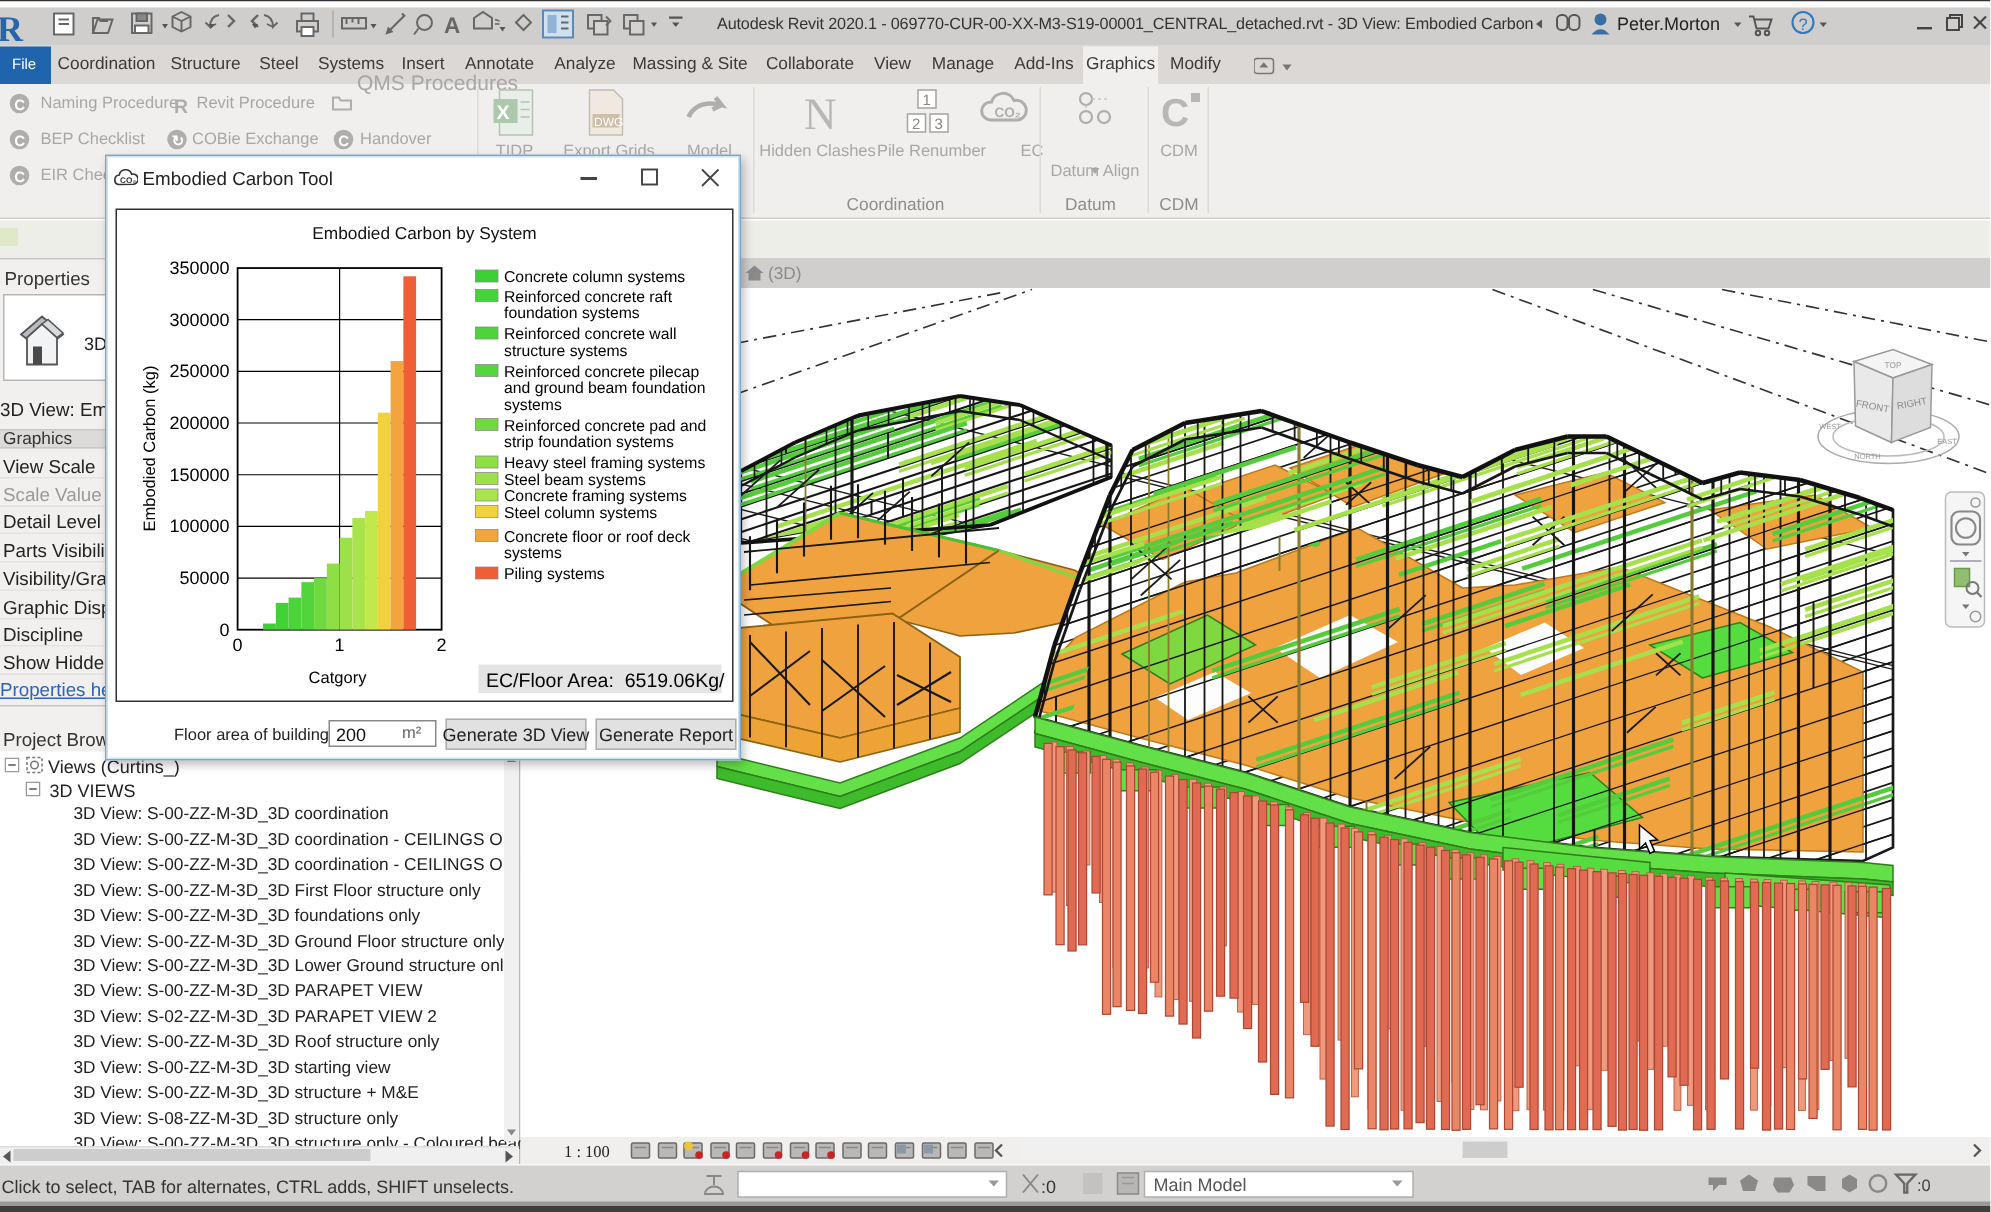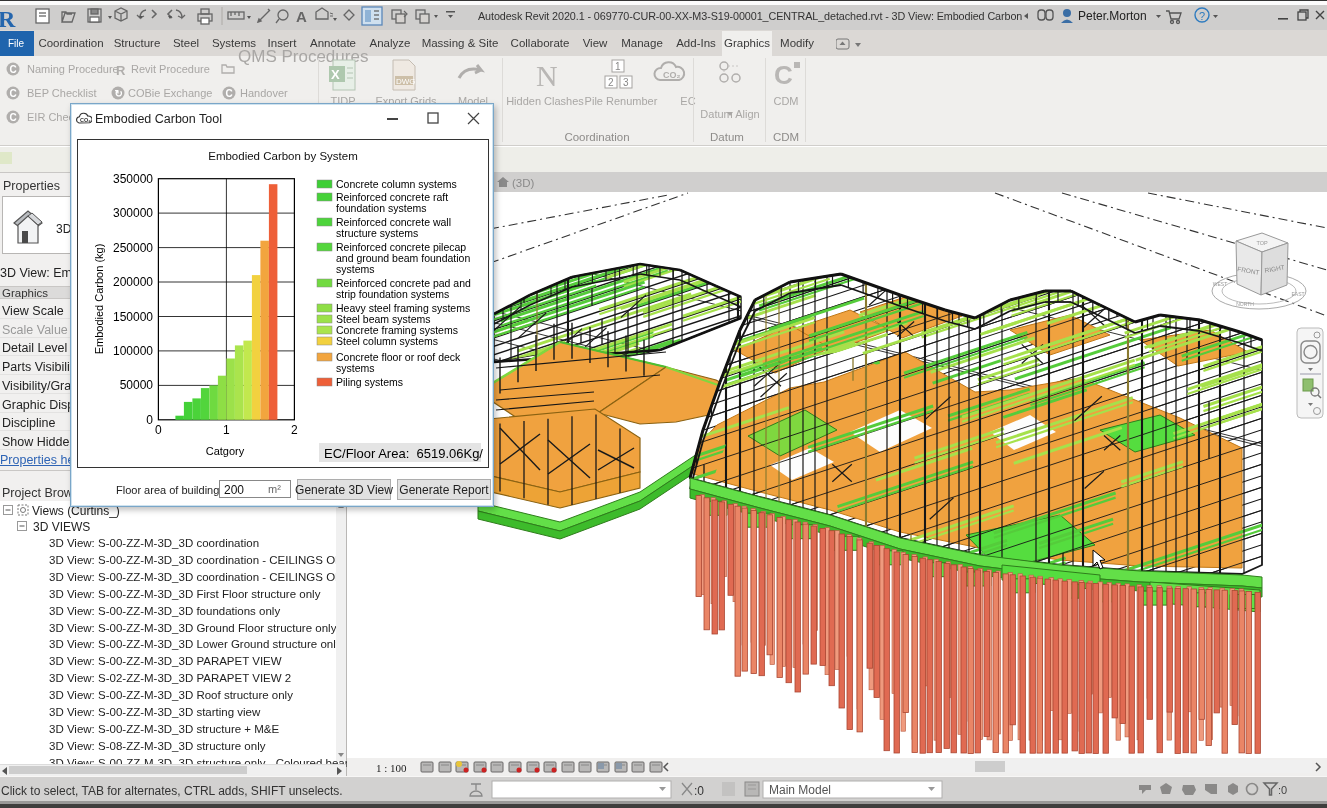--- a/index.html
+++ b/index.html
@@ -133,21 +133,21 @@
 <div class="t" style="left:116px;top:63px;font-size:13px;color:#b0aeac;font-weight:bold">R</div>
 <div class="t" style="left:131px;top:63px;font-size:11px;color:#a9a7a5">Revit Procedure</div>
 <svg class="abs" style="left:111px;top:86px" width="14" height="14">
     <circle cx="7" cy="7" r="6.5" fill="#b0aeac"></circle>
     <text x="3.5" y="11" font-size="10" fill="#fff" font-weight="bold">↻</text>
   </svg>
 <div class="t" style="left:128px;top:87px;font-size:11px;color:#a9a7a5">COBie Exchange</div>
 <svg class="abs" style="left:221px;top:62px" width="14" height="12">
     <path d="M1 3 l4 0 1 2 7 0 0 6 -12 0 z" fill="none" stroke="#b0aeac" stroke-width="1.3"></path>
   </svg>
-<div class="t" style="left:238px;top:47px;font-size:17px;color:#a9a7a5">QMS Procedures</div>
+<div class="t" style="left:238px;top:47px;font-size:14px;color:#a9a7a5">QMS Procedures</div>
 <svg class="abs" style="left:222px;top:86px" width="14" height="14">
     <circle cx="7" cy="7" r="6.5" fill="#b0aeac"></circle>
     <text x="3.5" y="11" font-size="10" fill="#fff" font-weight="bold">C</text>
   </svg>
 <div class="t" style="left:240px;top:87px;font-size:11px;color:#a9a7a5">Handover</div>
 <svg class="abs" style="left:325px;top:58px" width="40" height="36">
     <rect x="8" y="2" width="22" height="30" fill="#e7efe7" stroke="#b3c4b3"></rect>
     <rect x="4" y="8" width="16" height="16" fill="#aec8ae"></rect>
     <text x="6" y="21" font-size="13" fill="#fff" font-weight="bold">X</text>
     <line x1="22" y1="10" x2="28" y2="10" stroke="#b3c4b3"></line>

